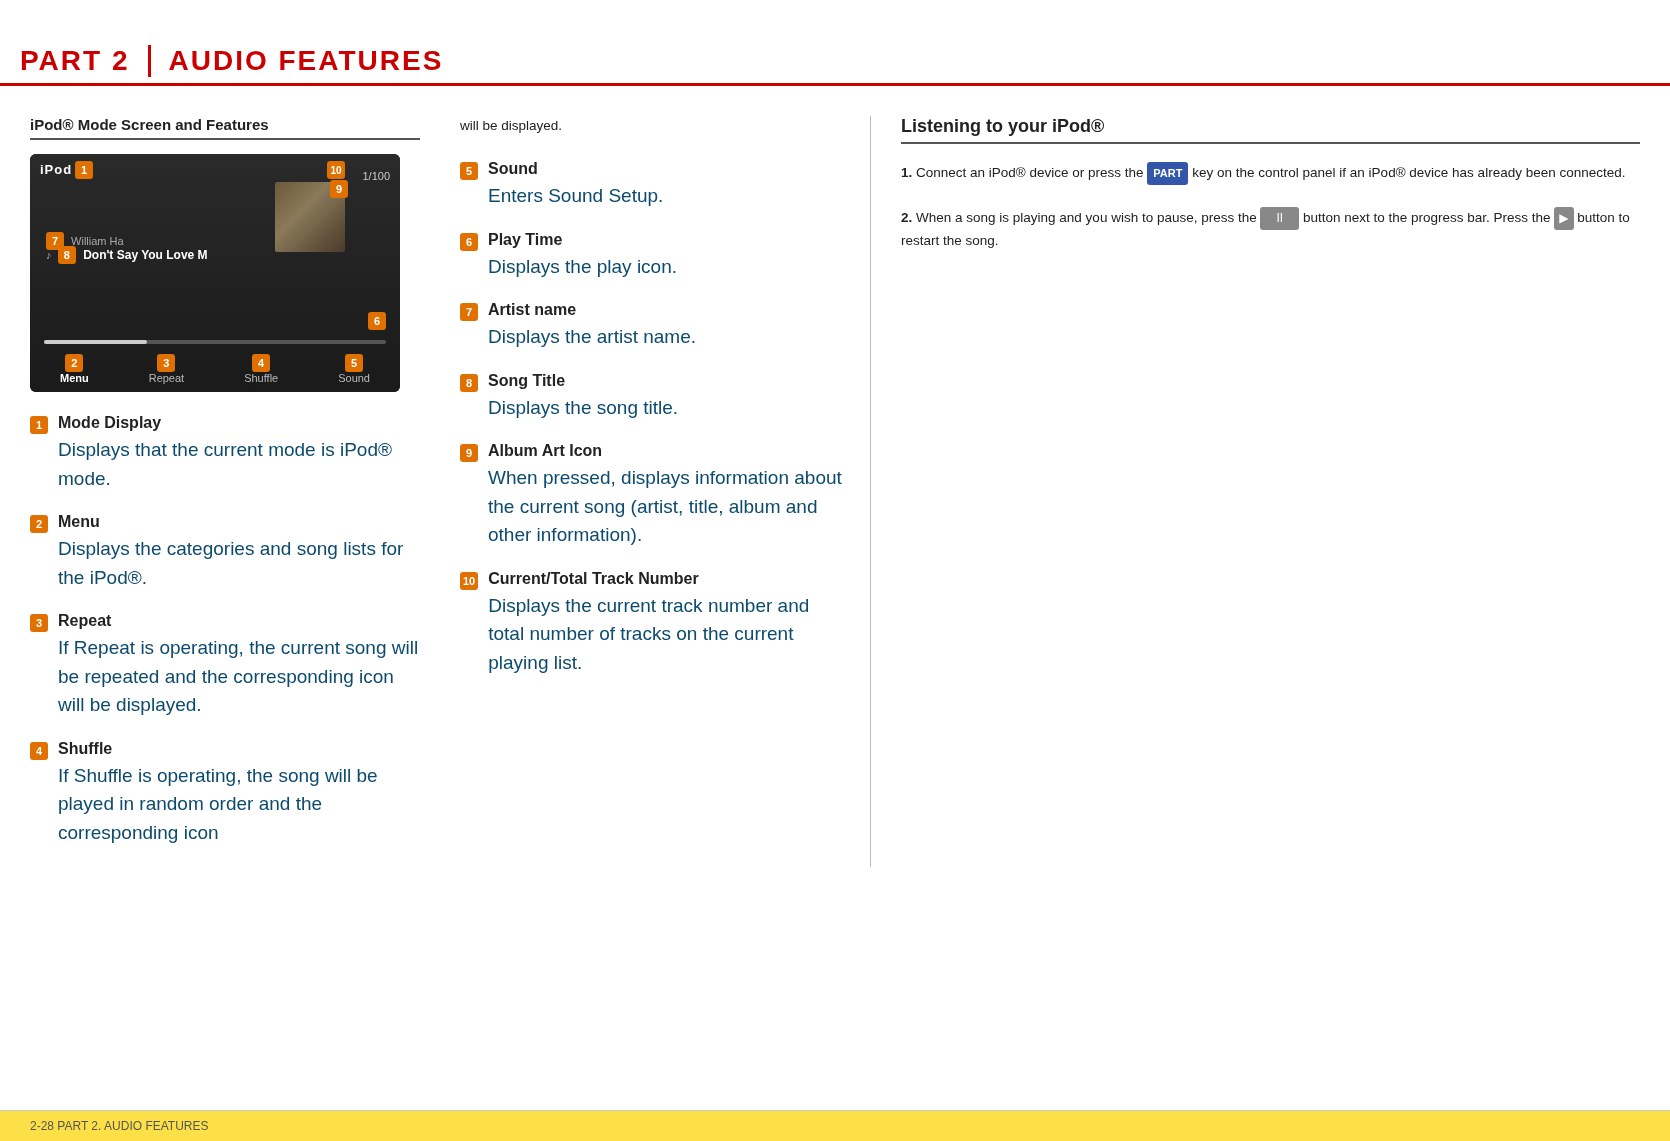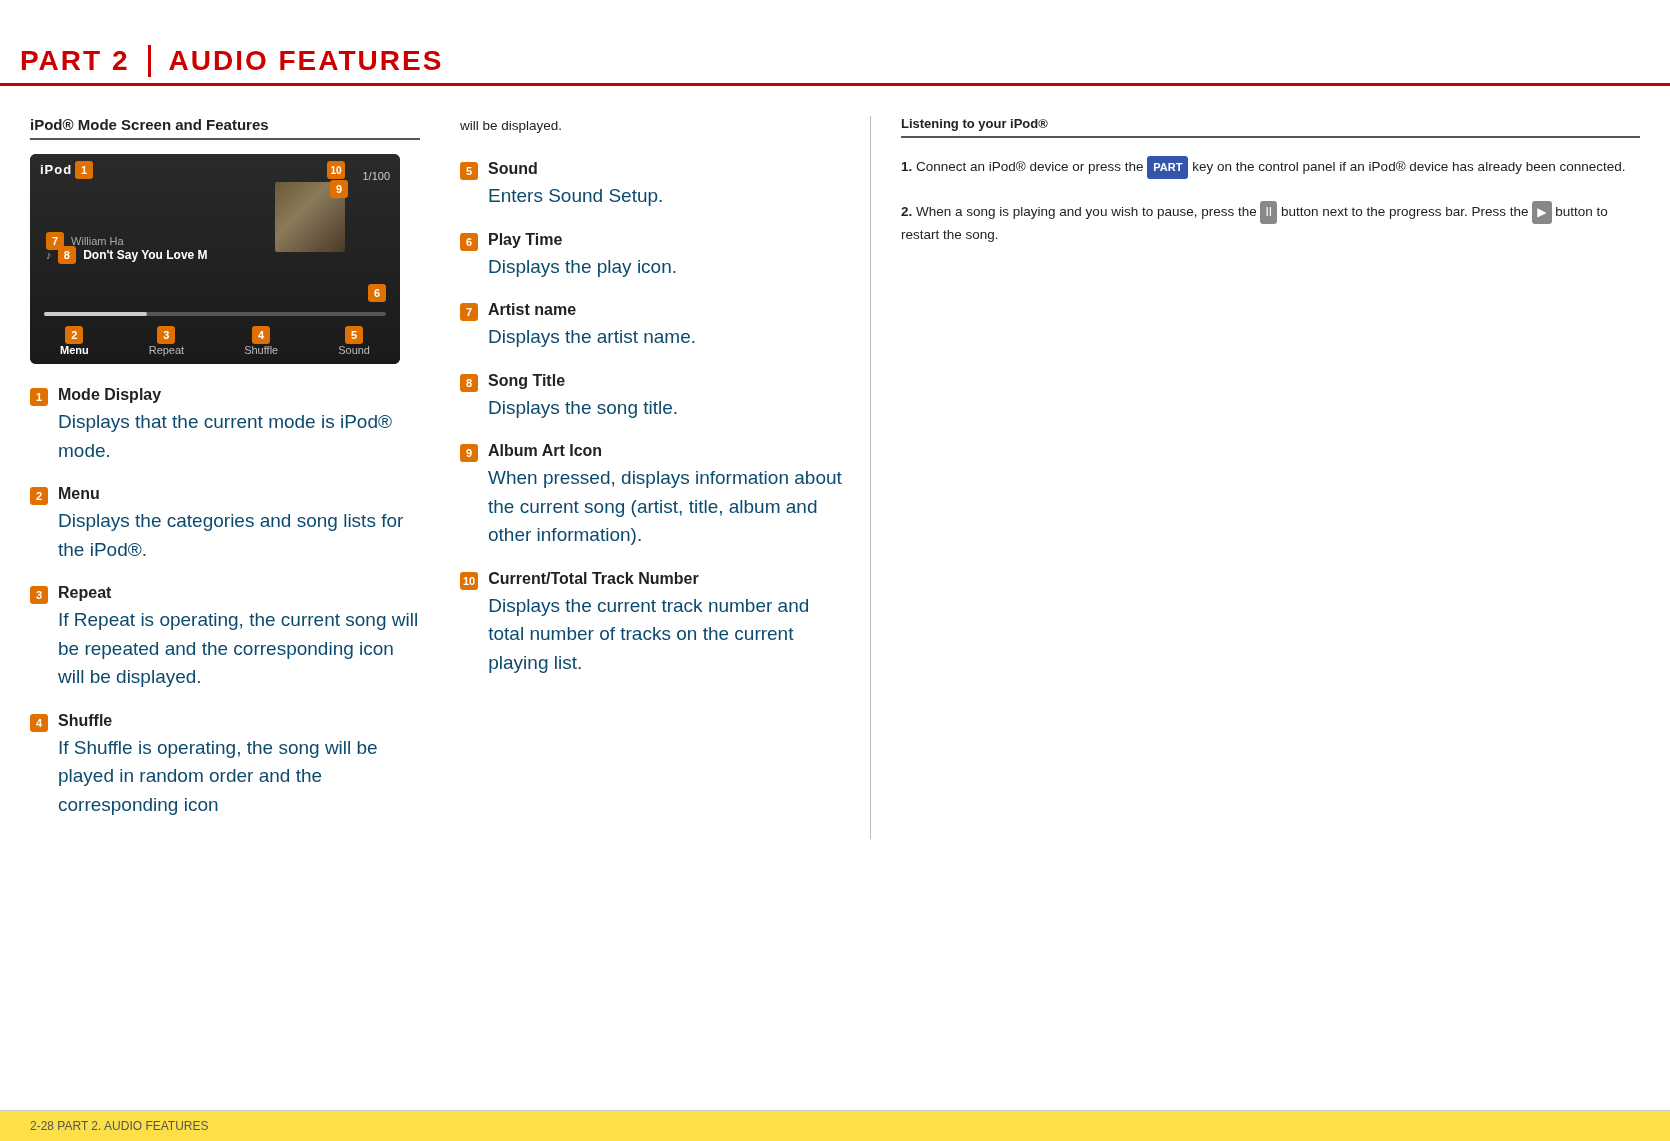--- a/index.html
+++ b/index.html
@@ -78,21 +78,21 @@
       border-bottom: 2px solid #555;
       padding-bottom: 5px;
       margin-bottom: 14px;
     }
 
     
     .ipod-screen {
       background: #1a1a1a;
       border-radius: 6px;
       width: 370px;
-      height: 210px;
+      height: 238px;
       position: relative;
       overflow: hidden;
       margin-bottom: 22px;
     }
     .ipod-screen-inner {
       position: absolute;
       inset: 0;
       background: linear-gradient(180deg, #2a2a2a 0%, #1a1a1a 100%);
     }
     
@@ -210,21 +210,21 @@
       margin-bottom: 4px;
     }
     .feature-desc {
       font-size: 19px;
       line-height: 1.5;
       color: #0c4a6e;
     }
 
     
     .listen-title {
-      font-size: 13px;
+      font-size: 18px;
       font-weight: 900;
       border-bottom: 2px solid #555;
       padding-bottom: 5px;
       margin-bottom: 18px;
     }
     .listen-steps {
       list-style: none;
       padding: 0;
     }
     .listen-step {
@@ -247,21 +247,21 @@
       vertical-align: middle;
     }
     .pause-btn {
       display: inline-flex;
       align-items: center;
       justify-content: center;
       background: #888;
       color: #fff;
       font-size: 12px;
       border-radius: 3px;
-      padding: 1px 5px;
+      padding: 1px 16px;
       vertical-align: middle;
     }
     .play-btn {
       display: inline-flex;
       align-items: center;
       justify-content: center;
       background: #888;
       color: #fff;
       font-size: 12px;
       border-radius: 3px;

